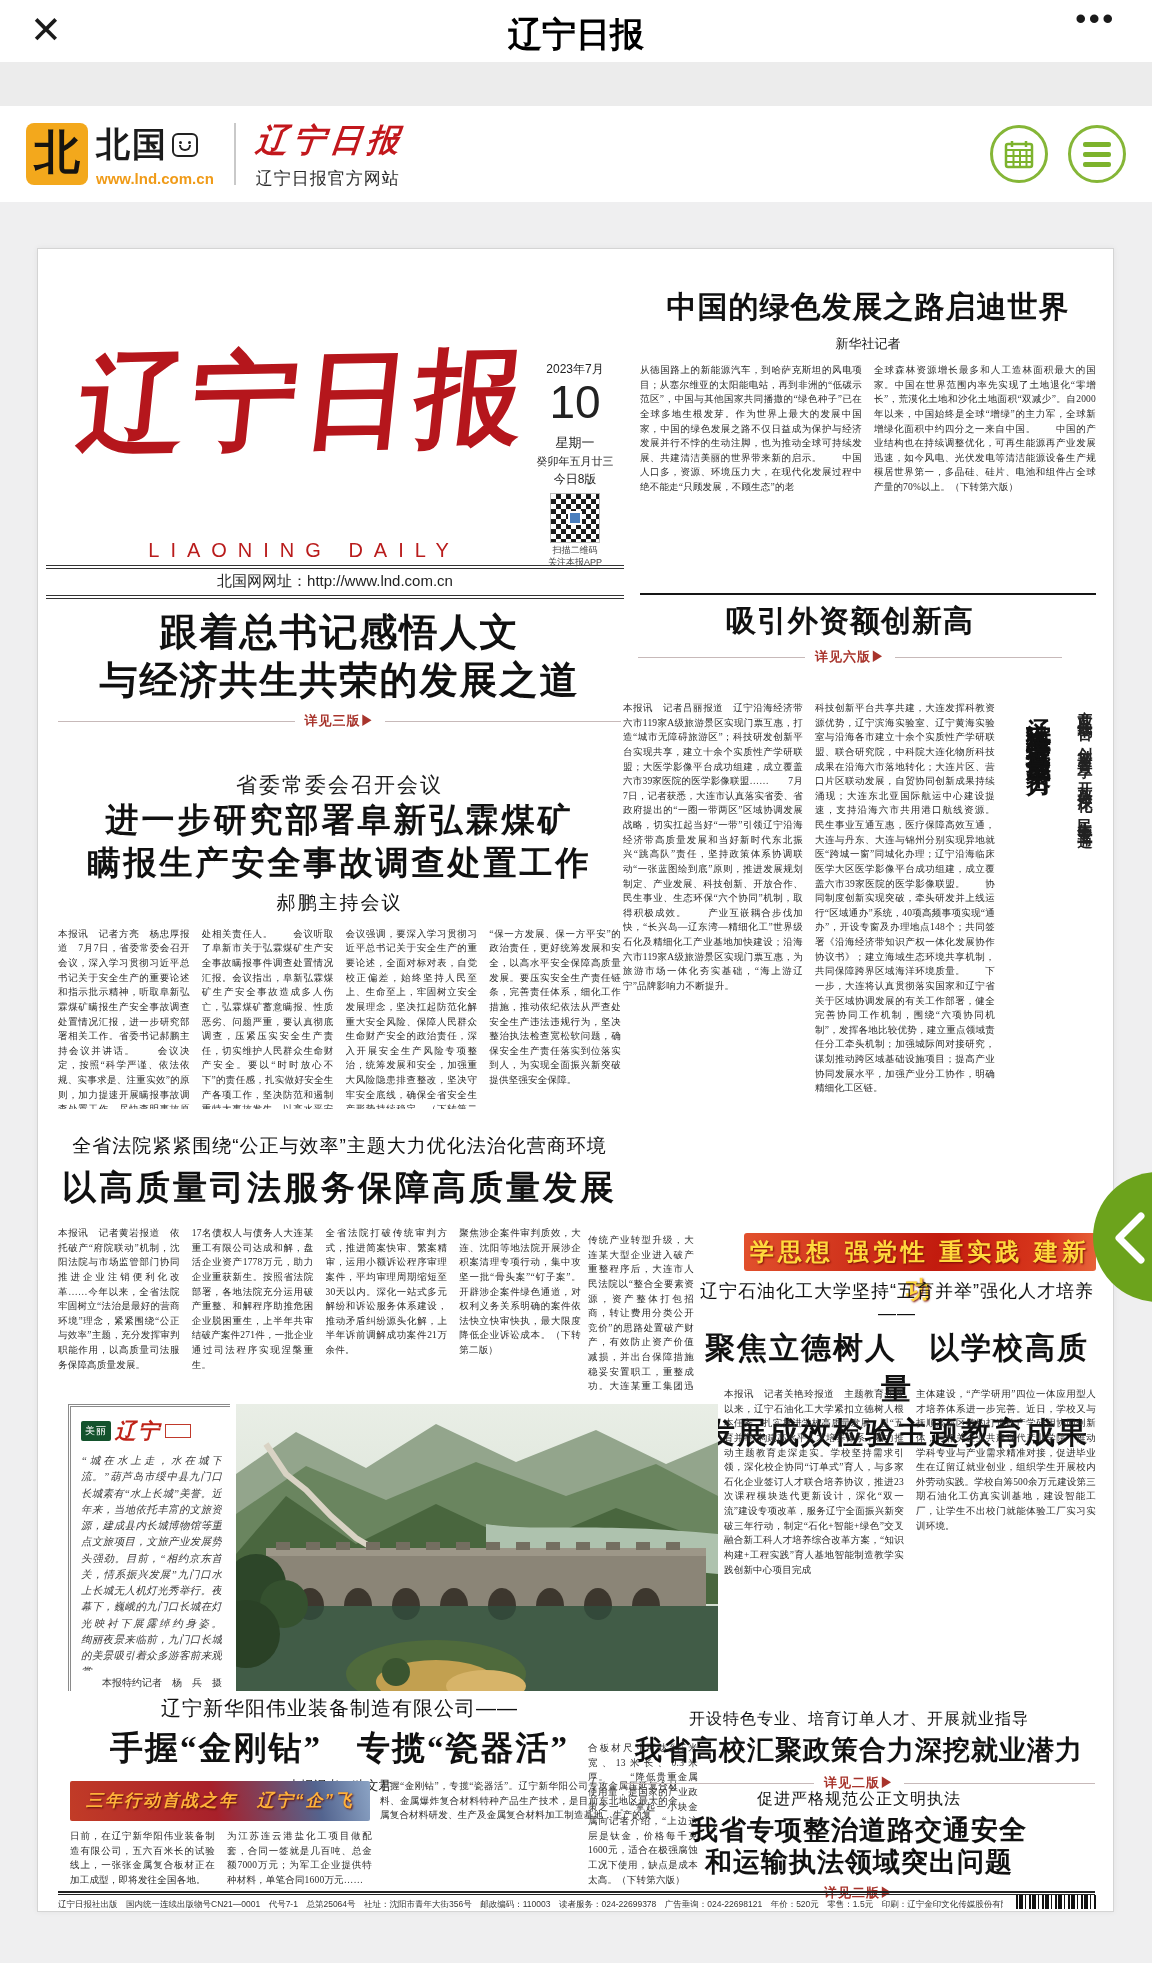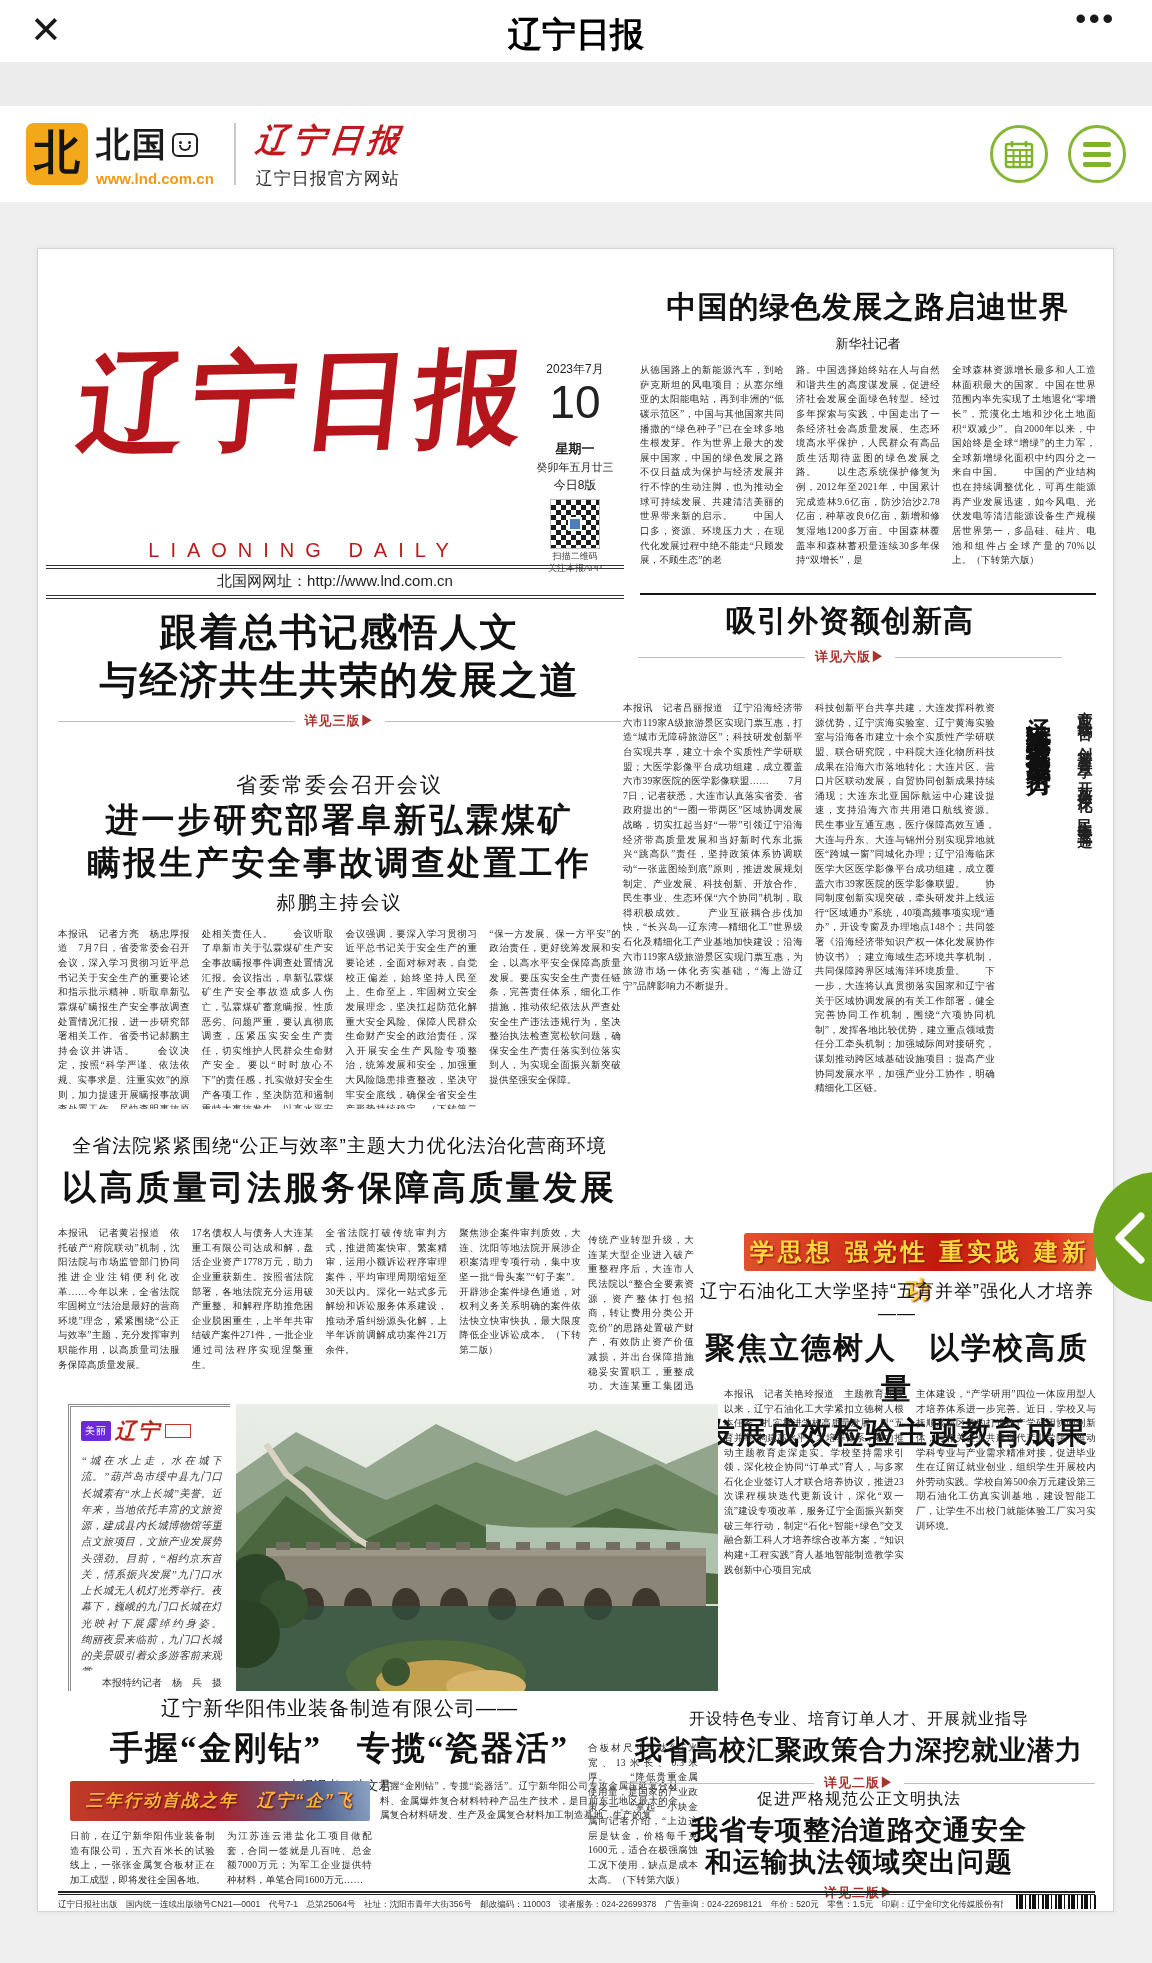--- a/index.html
+++ b/index.html
@@ -56,21 +56,21 @@
     font-family:"Liberation Serif", serif; font-weight:900; font-size:106px; line-height:218px;
     text-align:center; letter-spacing:6px; transform:skewX(-7deg) rotate(-1deg); }
   .ldaily { left:26px; top:290px; width:480px; text-align:center; font-size:20px;
     letter-spacing:11px; color:#b91c1c; }
   .mast-rule { left:8px; width:578px; height:4px; border-top:1px solid #333; border-bottom:1px solid #333; }
   .url-line { left:8px; top:323px; width:578px; text-align:center; font-size:15px; color:#222; }
   
   .dateblock { left:492px; top:112px; width:90px; text-align:center; color:#222; }
   .db-ym { font-size:12px; }
   .db-day { font-size:46px; line-height:1.05; font-weight:400; }
-  .db-wd { font-size:13px; font-weight:700; margin-top:14px; }
+  .db-wd { font-size:13px; font-weight:400; margin-top:8px; }
   .db-lunar { font-size:11px; margin-top:2px; }
   .db-pages { font-size:12px; margin-top:2px; }
   .qr { width:48px; height:48px; margin:6px auto 3px;
     background:repeating-conic-gradient(#1c1c1c 0% 25%, #fff 0% 50%) 0 0/10px 10px;
     outline:1px solid #bbb; position:relative; }
   .qr-center { position:absolute; left:17px; top:17px; width:14px; height:14px; background:#4a7fbe; border:2px solid #fff; }
   .db-cap { font-size:9px; color:#444; line-height:1.3; }
   
   .green-art { left:602px; top:38px; width:456px; }
   .green-title { font-size:30px; font-weight:800; letter-spacing:1px; text-align:center; }
@@ -111,21 +111,21 @@
   
   .univ-head { left:660px; top:1030px; width:398px; }
   .u-kicker { font-size:18px; text-align:center; letter-spacing:1px; }
   .u-title { font-family:"Liberation Serif", serif; font-size:30px; font-weight:900;
     line-height:1.35; letter-spacing:2px; text-align:center; margin-top:4px; }
   .univ-body { left:686px; top:1138px; width:372px; height:306px; }
   
   .beauty { left:30px; top:1155px; width:162px; height:287px;
     border-left:3px double #8a8a8a; border-top:3px double #8a8a8a; padding:10px 8px 6px 10px; }
   .b-logo { display:flex; align-items:center; gap:4px; margin-bottom:8px; }
-  .b-seal { background:#6d28d9; color:#fff; font-size:10px; padding:3px 4px; border-radius:2px; letter-spacing:1px; }
+  .b-seal { background:#14532d; color:#fff; font-size:10px; padding:3px 4px; border-radius:2px; letter-spacing:1px; }
   .b-script { font-family:"Liberation Serif", serif; font-style:italic; font-weight:900;
     color:#bf2318; font-size:21px; letter-spacing:2px; }
   .b-box { width:26px; height:14px; border:1px solid #c0392b; }
   .b-text { font-family:"Liberation Serif", serif; font-style:italic; font-size:10.5px;
     line-height:1.55; color:#3a3a3a; text-align:justify; height:218px; overflow:hidden; }
   .b-credit { font-family:"Liberation Serif", serif; font-size:10px; color:#333; text-align:right; margin-top:5px; }
   
   .photo { left:198px; top:1155px; width:482px; height:287px; overflow:hidden; }
   
   .d-head { left:20px; top:1446px; width:563px; }
@@ -230,21 +230,20 @@
         <div>扫描二维码</div>
         <div>关注本报APP</div>
       </div>
     </div>
 
     <div class="abs green-art">
       <div class="green-title">中国的绿色发展之路启迪世界</div>
       <div class="green-by">新华社记者</div>
       <div class="green-cols colflex">
         <div class="body-text">从德国路上的新能源汽车，到哈萨克斯坦的风电项目；从塞尔维亚的太阳能电站，再到非洲的“低碳示范区”，中国与其他国家共同播撒的“绿色种子”已在全球多地生根发芽。作为世界上最大的发展中国家，中国的绿色发展之路不仅日益成为保护与经济发展并行不悖的生动注脚，也为推动全球可持续发展、共建清洁美丽的世界带来新的启示。　　中国人口多，资源、环境压力大，在现代化发展过程中绝不能走“只顾发展，不顾生态”的老</div>
-        <div class="body-text">路。中国选择始终站在人与自然和谐共生的高度谋发展，促进经济社会发展全面绿色转型。经过多年探索与实践，中国走出了一条经济社会高质量发展、生态环境高水平保护，人民群众有高品质生活期待蓝图的绿色发展之路。　　以生态系统保护修复为例，2012年至2021年，中国累计完成造林9.6亿亩，防沙治沙2.78亿亩，种草改良6亿亩，新增和修复湿地1200多万亩。中国森林覆盖率和森林蓄积量连续30多年保持“双增长”，是</div>
         <div class="body-text">全球森林资源增长最多和人工造林面积最大的国家。中国在世界范围内率先实现了土地退化“零增长”，荒漠化土地和沙化土地面积“双减少”。自2000年以来，中国始终是全球“增绿”的主力军，全球新增绿化面积中约四分之一来自中国。　　中国的产业结构也在持续调整优化，可再生能源再产业发展迅速，如今风电、光伏发电等清洁能源设备生产规模居世界第一，多晶硅、硅片、电池和组件占全球产量的70%以上。（下转第六版）</div>
       </div>
     </div>
     <div class="abs right-rule"></div>
 
     <div class="abs xinhua">
       <div class="big-head">跟着总书记感悟人文</div>
       <div class="big-head">与经济共生共荣的发展之道</div>
       <div class="see-line">
           <div class="rule"></div>

